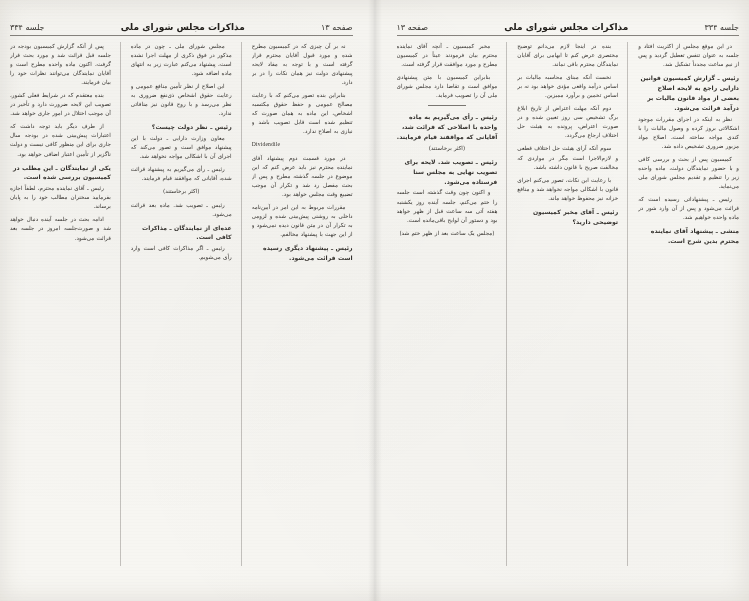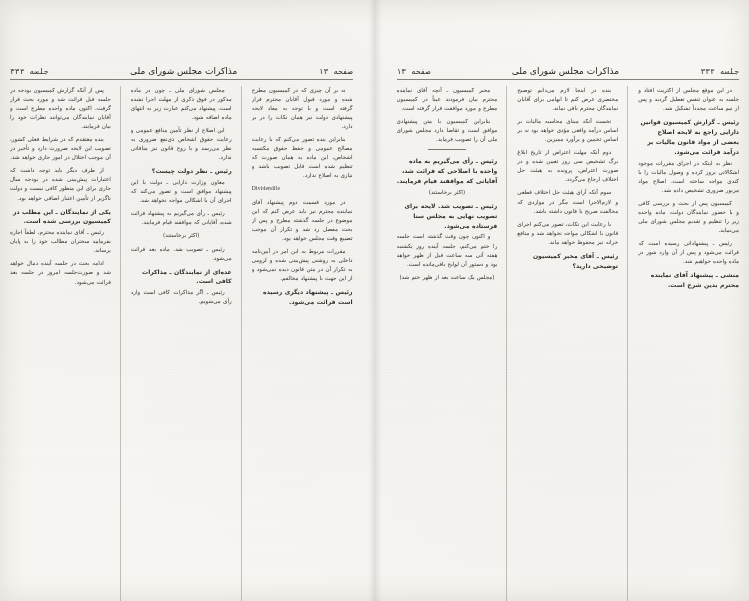--- a/index.html
+++ b/index.html
@@ -66,27 +66,25 @@
     color: #23201c;
     letter-spacing: 0.2px;
     padding-bottom: 3px;
     margin-bottom: 6px;
     border-bottom: 1px solid rgba(40,35,30,0.55);
   }
   .header .hdr-side {
     white-space: nowrap;
     font-size: 8px;
     opacity: 0.92;
-    font-family: Liberation Mono, monospace;
   }
   .header .hdr-title {
     white-space: nowrap;
     font-size: 9px;
-    font-weight: normal;
-    margin-top: 44px;
+    font-weight: bold;
   }
 
   .columns {
     display: flex;
     flex-direction: row;
     gap: 10px;
     height: 524px;
   }
   .col {
     flex: 1 1 0;

